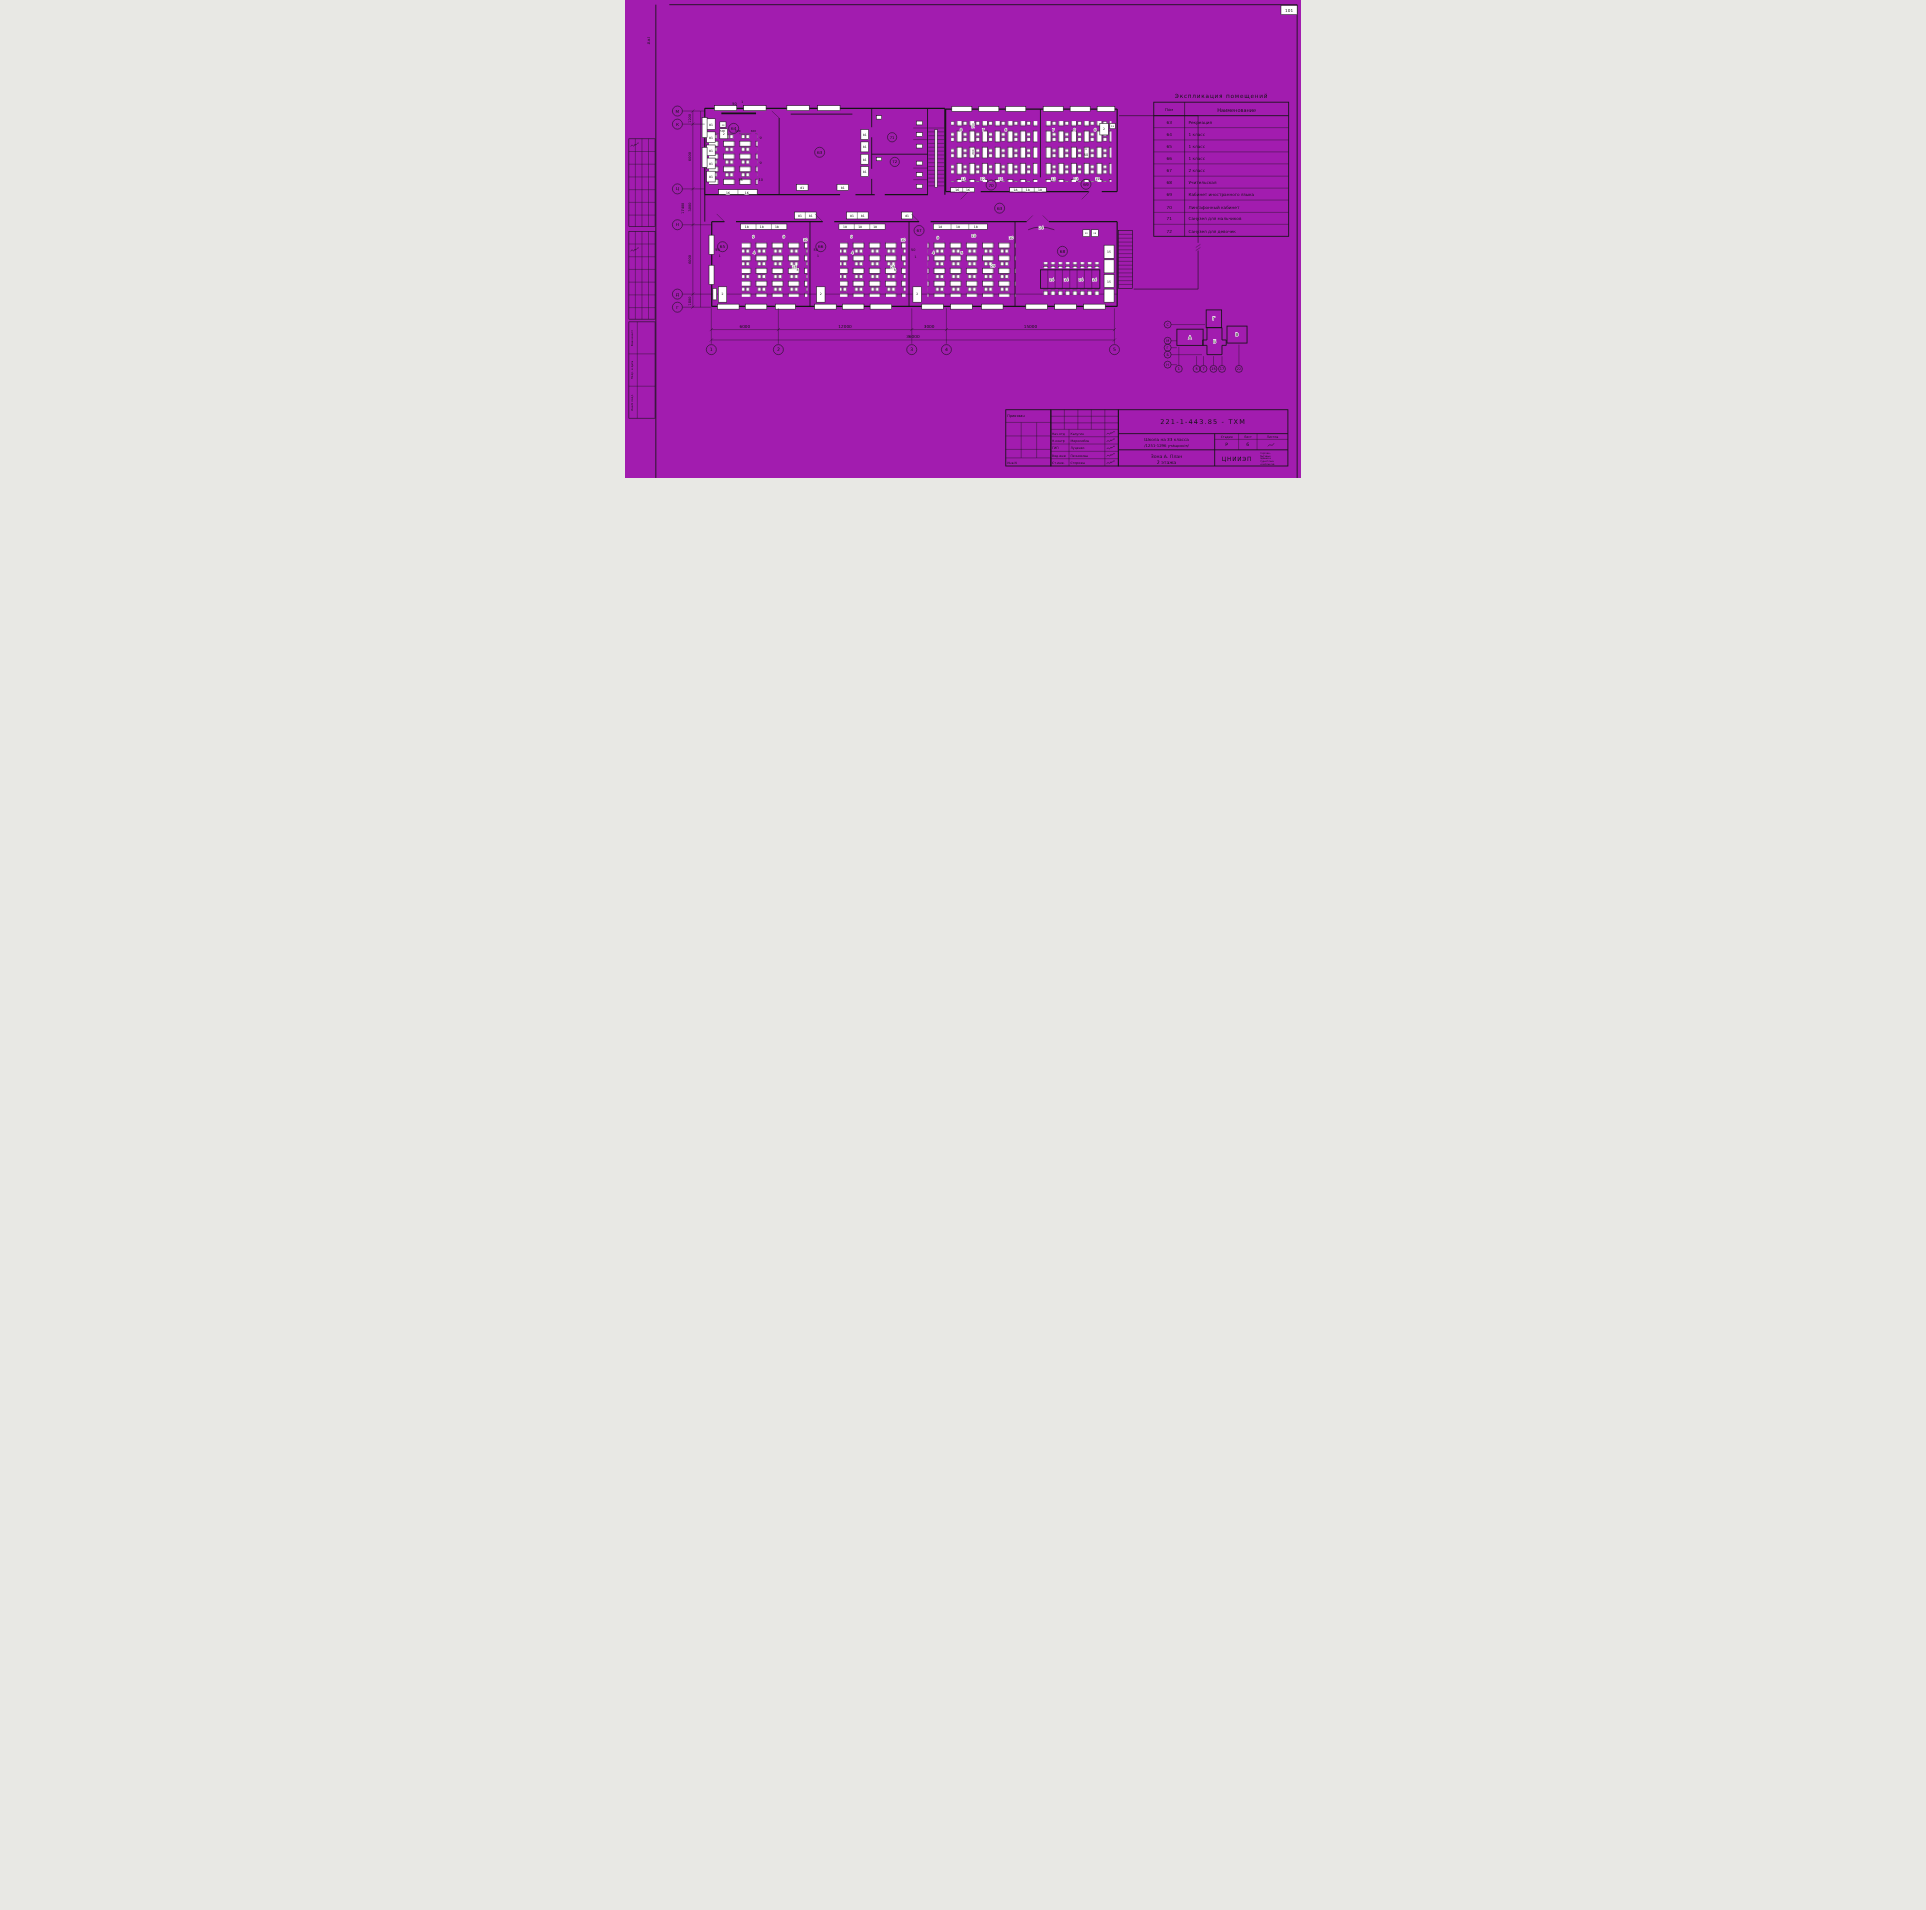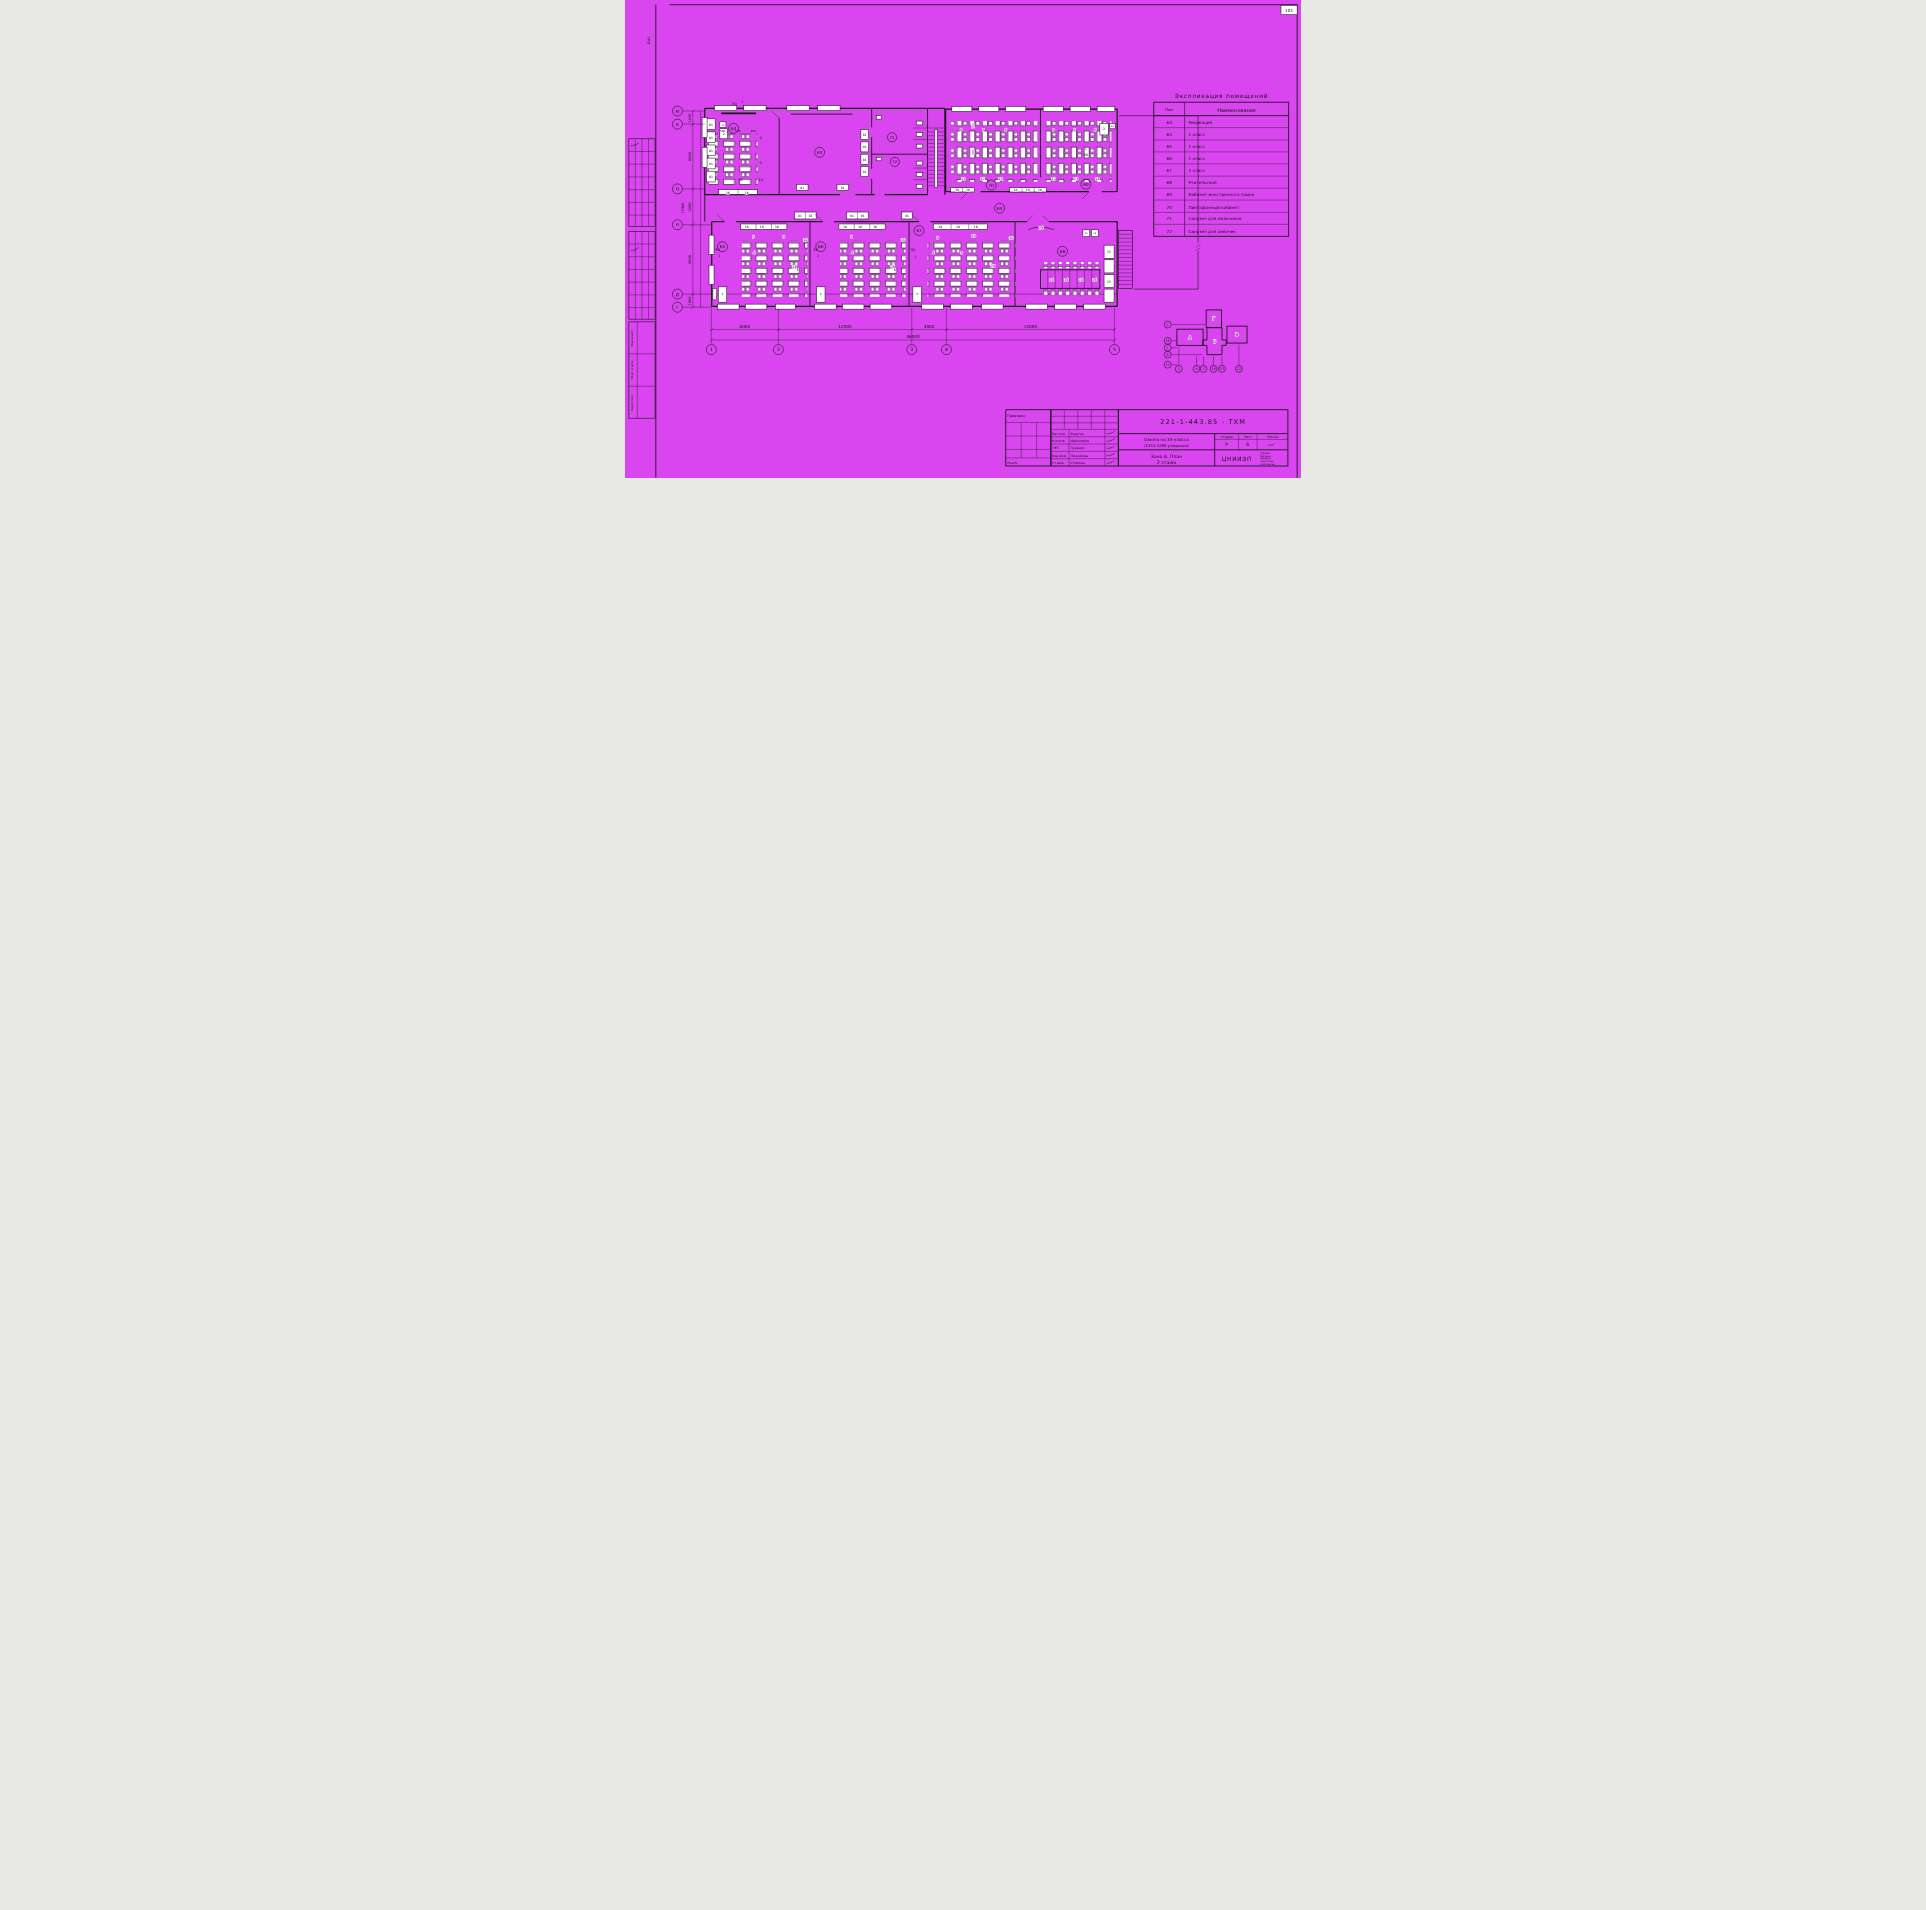--- a/index.html
+++ b/index.html
@@ -1,16 +1,16 @@
 <!DOCTYPE html>
 <html style="font-size:6.2px"><head>
 <meta charset="utf-8">
 <style>
   html,body{margin:0;padding:0;background:#e8e8e4;}
-  .sheet{position:relative;width:676px;height:478px;background:#d946ef;margin:0 auto;
+  .sheet{position:relative;width:676px;height:478px;background:#a21caf;margin:0 auto;
          font-family:"DejaVu Sans",sans-serif;}
   svg{position:absolute;left:0;top:0;}
   .t{font-family:"DejaVu Sans",sans-serif;fill:#141414;}
   .t6{font-size:6px;}   .t7{font-size:7px;}
   .t8{font-size:8px;}   .t9{font-size:9px;}
   .t10{font-size:10px;} .t11{font-size:11px;}
   .t12{font-size:12px;} .t13{font-size:13px;}
   .t15{font-size:15px;letter-spacing:2px;}
   .t17{font-size:17px;letter-spacing:3px;}
   .mid{text-anchor:middle;}

